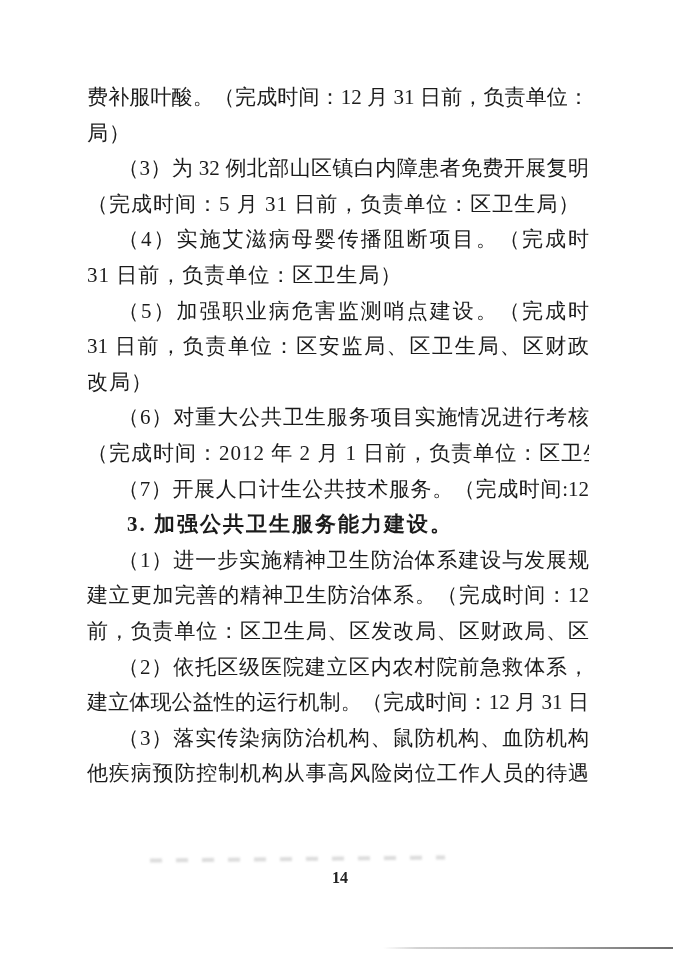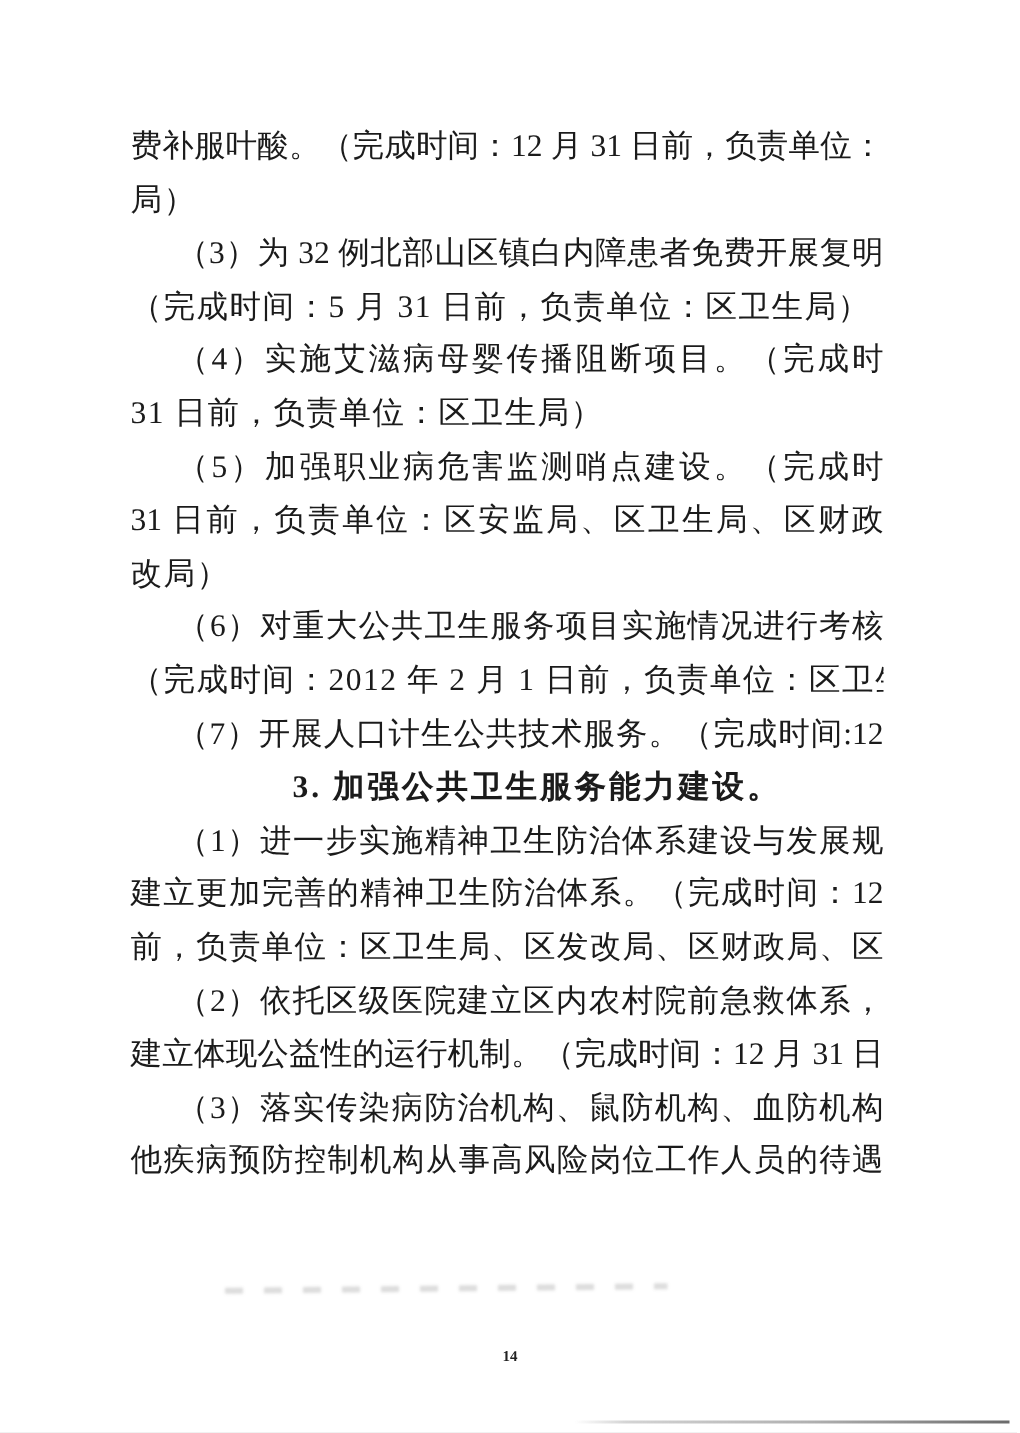--- a/index.html
+++ b/index.html
@@ -36,36 +36,34 @@
     white-space: normal;
     letter-spacing: 0;
     text-align: justify;
     text-align-last: justify;
   }
   .line.indent {
     text-indent: 31px;
   }
   .line.indent-num {
     text-indent: 40px;
-    text-align: center;
   }
   .line.bold {
     font-weight: bold;
     letter-spacing: 2px;
   }
   .page-number {
     position: absolute;
     top: 869px;
     left: 0;
     width: 680px;
     text-align: center;
-    font-size: 10px;
+    font-size: 16px;
     font-weight: bold;
     color: #222222;
-    margin-top: 30px;
   }
   .scan-smudge {
     position: absolute;
     left: 150px;
     top: 857px;
     width: 295px;
     height: 4px;
     background: repeating-linear-gradient(
       90deg,
       rgba(60,60,60,0.18) 0px, rgba(60,60,60,0.18) 12px,

